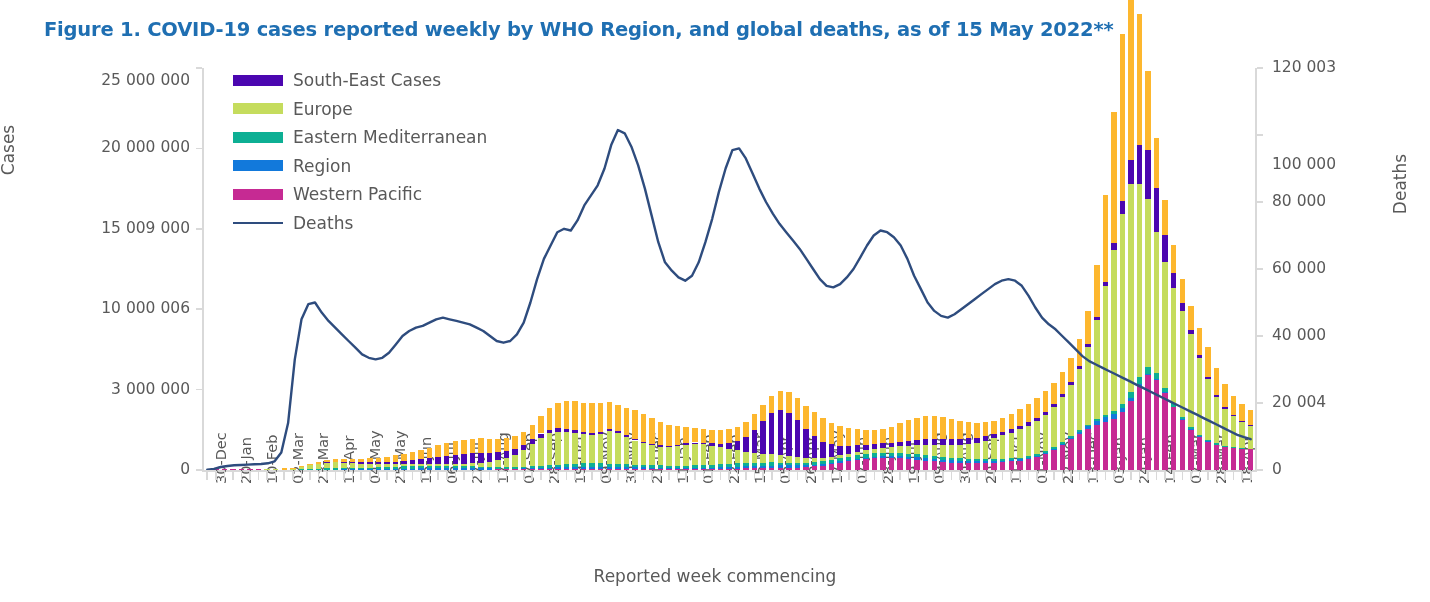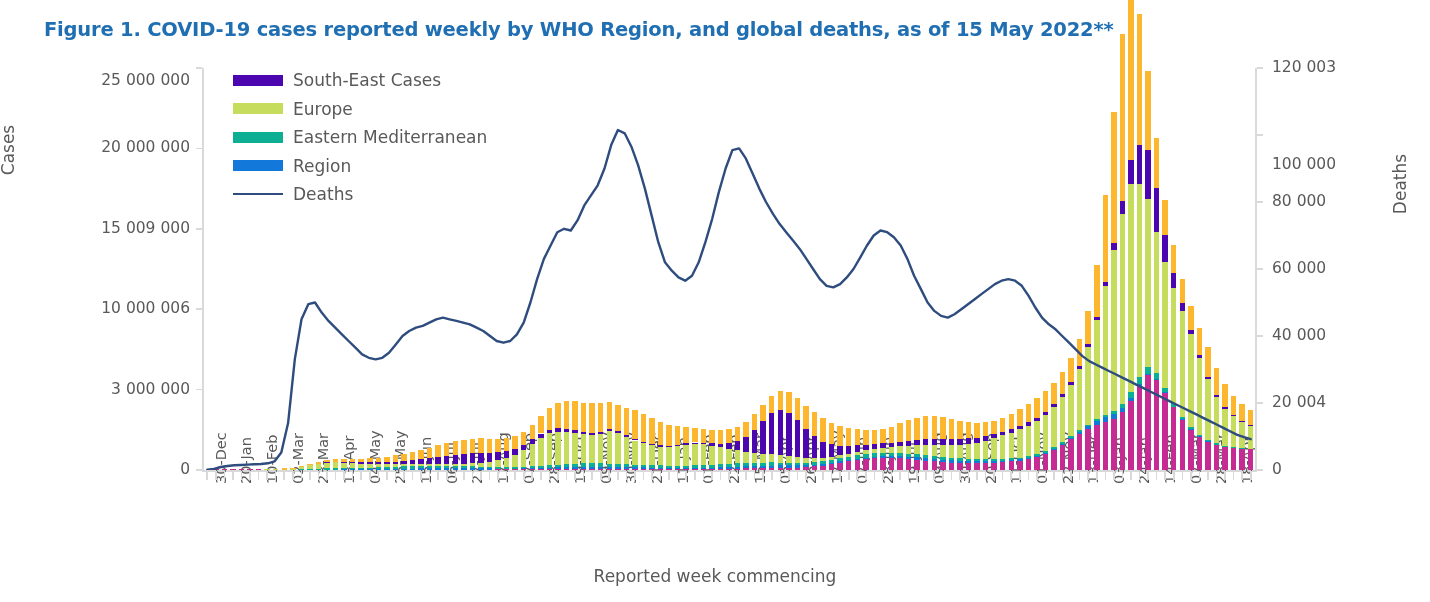--- a/index.html
+++ b/index.html
@@ -1232,17 +1232,21 @@
       </div>
       <div class="legend-row">
         <div class="legend-swatch" style="background: rgb(13, 175, 148);"></div>
         <div class="legend-text">Eastern Mediterranean</div>
       </div>
       <div class="legend-row">
         <div class="legend-swatch" style="background: rgb(18, 121, 219);"></div>
         <div class="legend-text">Region</div>
       </div>
       <div class="legend-row">
+        <div class="legend-swatch" style="background: rgb(198, 42, 147);"></div>
+        <div class="legend-text">Western Pacific</div>
+      </div>
+      <div class="legend-row">
         <div class="legend-line" style="border-top-color: rgb(46, 76, 126);"></div>
         <div class="legend-text">Deaths</div>
       </div>
     </div>
 </div>
 
 </body></html>

